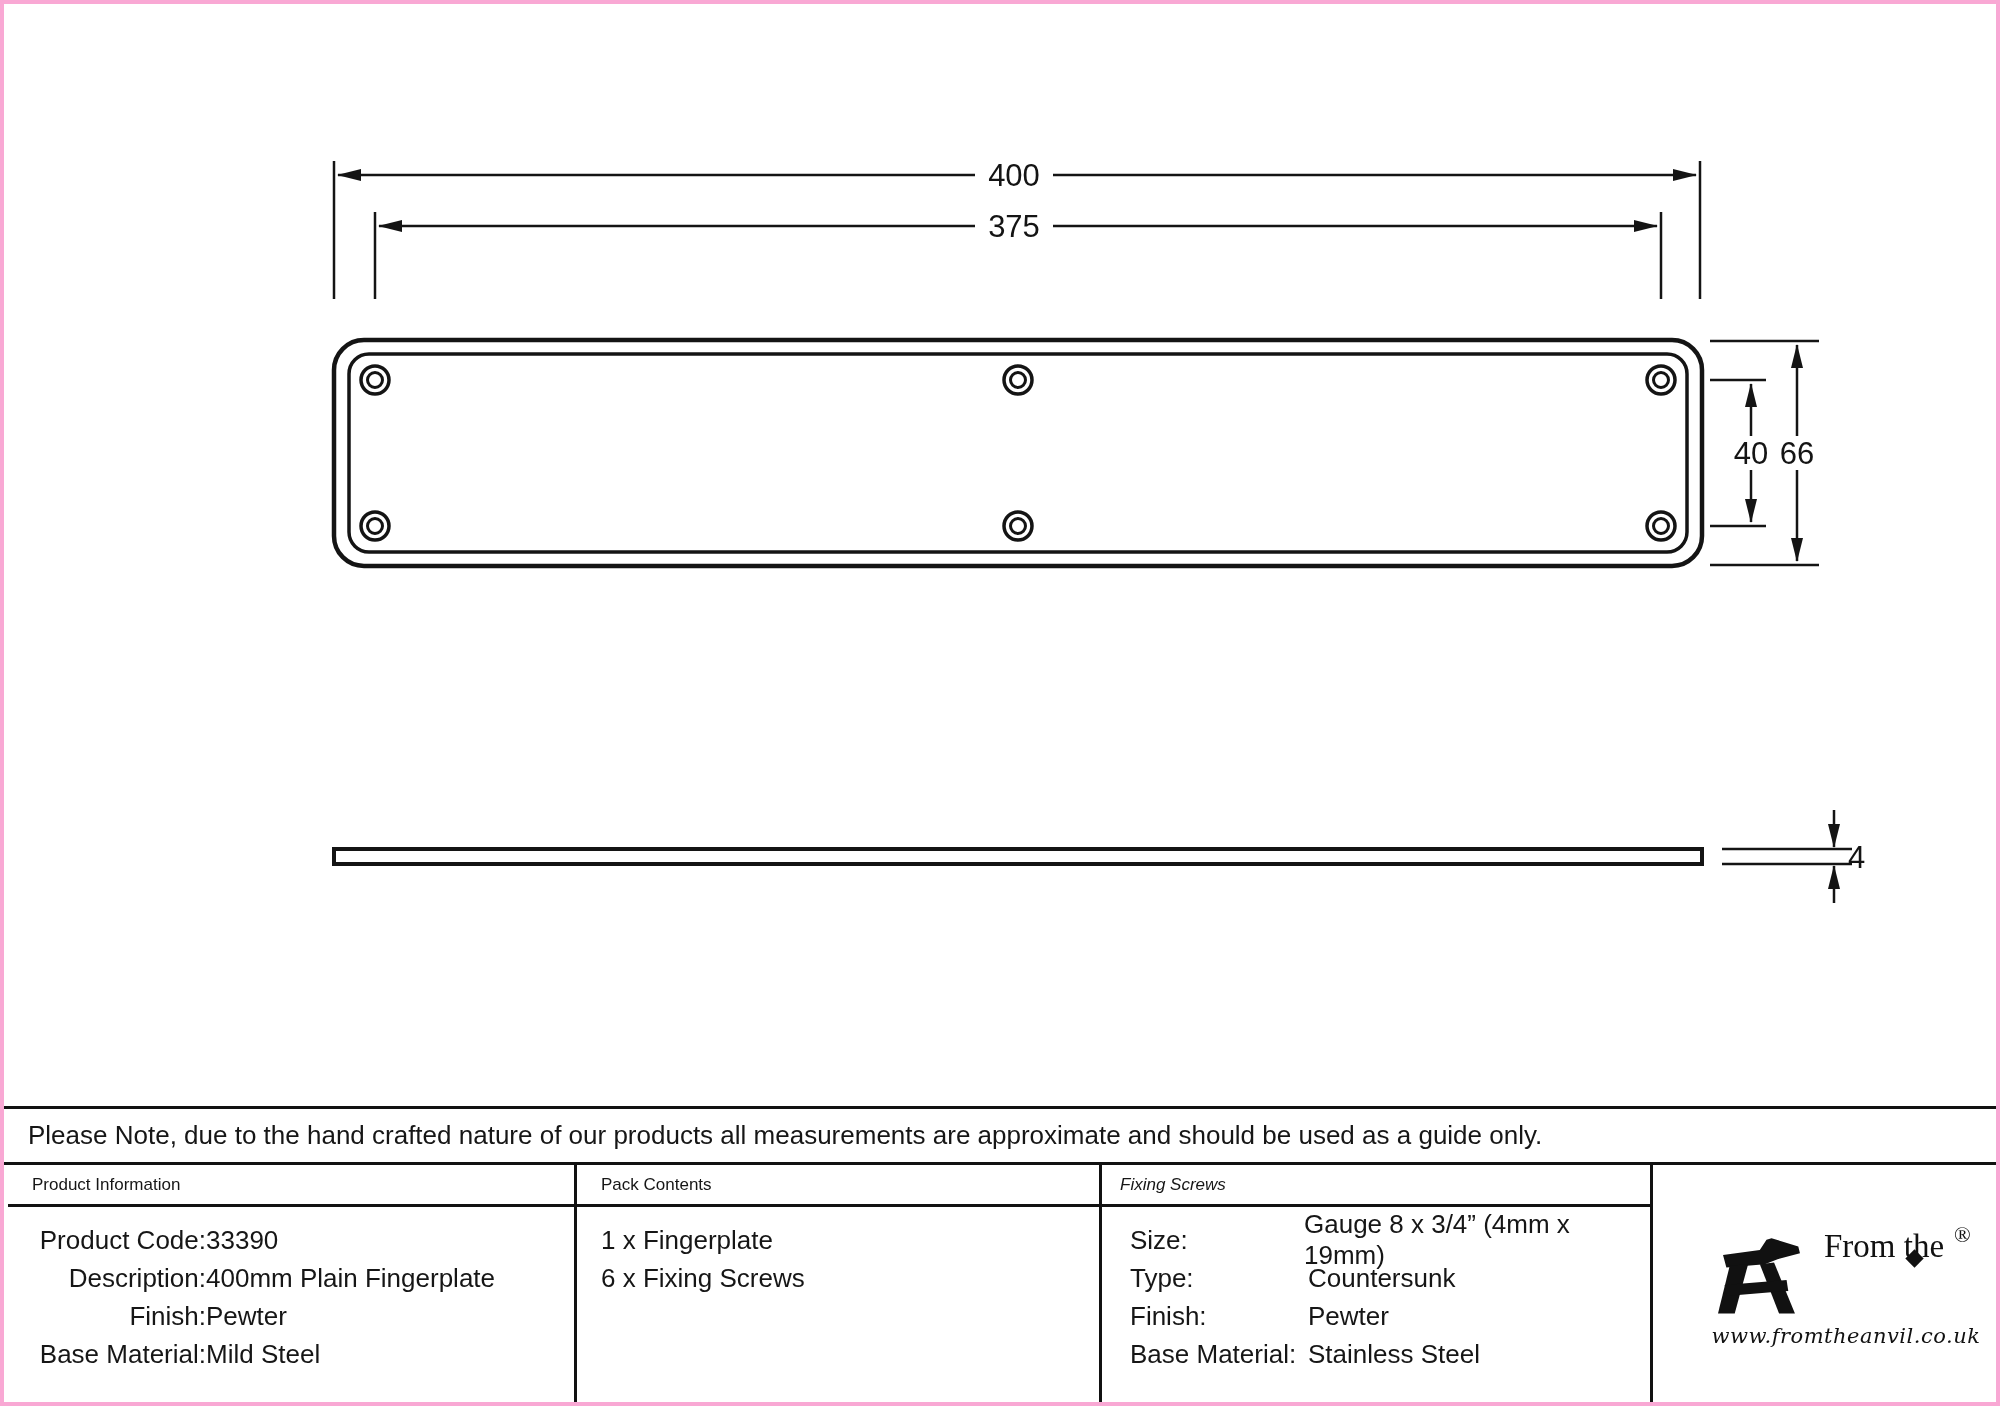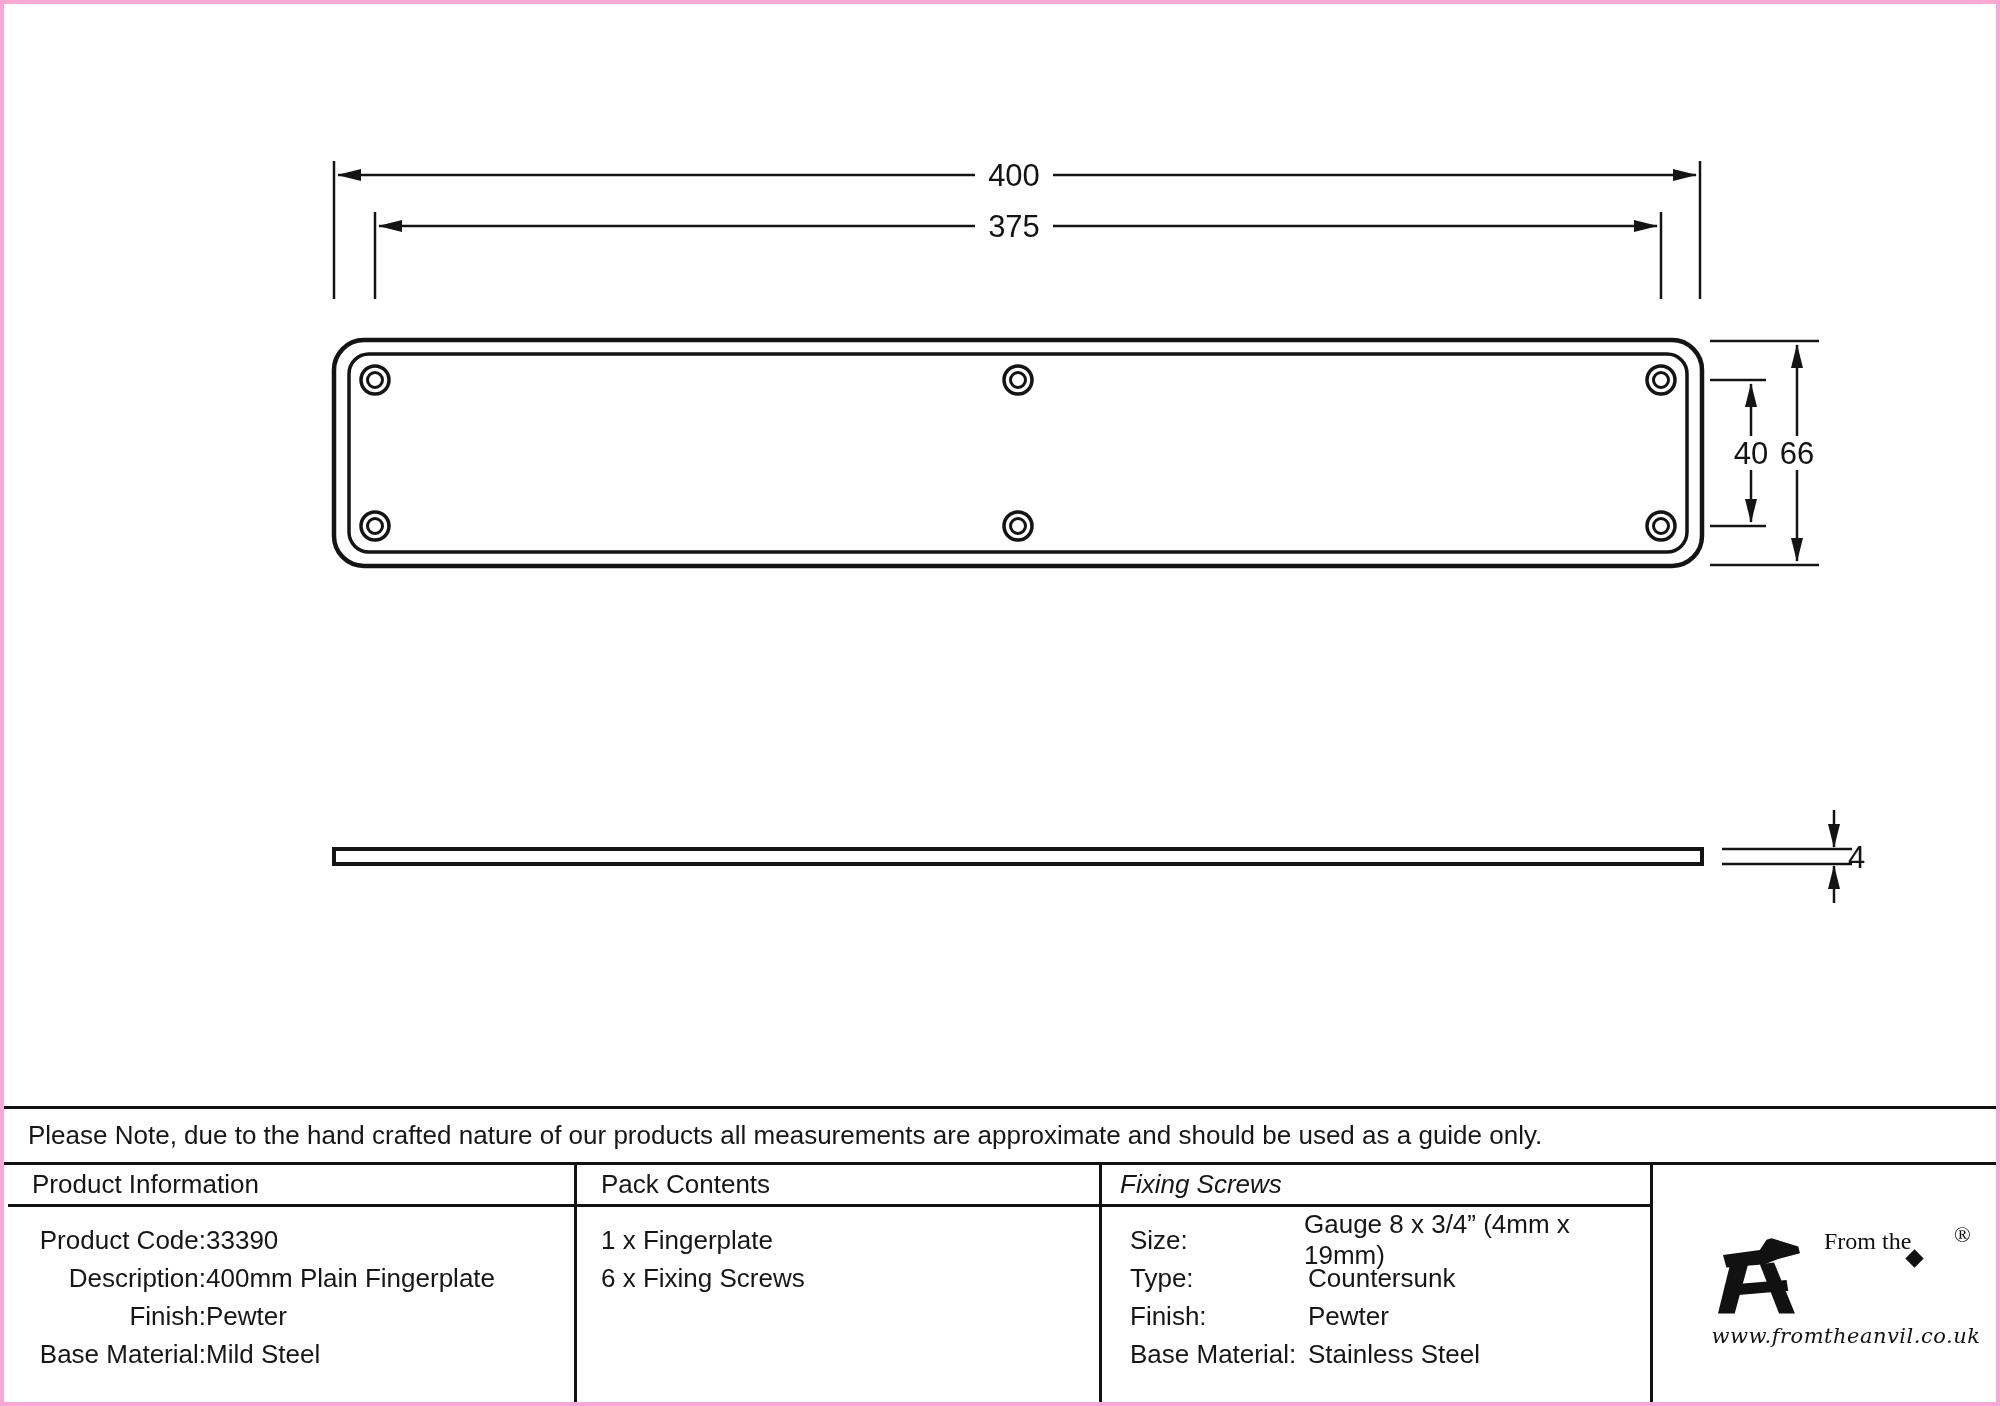--- a/index.html
+++ b/index.html
@@ -30,35 +30,35 @@
     display:flex;align-items:center;
     padding-left:24px;
     font-size:26px;
   }
   
   .vdiv{position:absolute;top:1161px;height:241px;width:3px;background:#111;}
   .hsep{position:absolute;top:1200px;left:4px;width:1642px;height:3px;background:#111;}
   .cell-header{
     position:absolute;top:1161px;height:39px;
     display:flex;align-items:center;
-    padding-left:24px;font-size:26px;box-sizing:border-box;
+    padding-left:24px;font-size:17px;box-sizing:border-box;
   }
   .cell-body{position:absolute;top:1203px;font-size:26px;}
   .cell-body .row{height:38px;display:flex;align-items:center;}
   .cell-body .row:first-child{margin-top:14px;}
   .lbl{display:inline-block;}
   .col1 .lbl{width:174px;text-align:right;}
   .col3 .lbl{width:178px;}
   
   .logo{position:absolute;left:1692px;top:1208px;width:300px;height:170px;}
   .logo .anvil{position:absolute;left:22px;top:20px;width:92px;height:86px;}
   .logo .anvil path{fill:#111;stroke:none;}
   .logo .fromthe{
     position:absolute;left:128px;top:16px;
-    font-family:"Liberation Serif",serif;font-size:24px;color:#111;
+    font-family:"Liberation Serif",serif;font-size:33px;color:#111;
   }
   .logo .brand{
     position:absolute;left:100px;top:14px;
     font-family:"Liberation Serif",serif;font-size:96px;line-height:96px;color:#111;
   }
   .logo .idot{
     position:absolute;left:212px;top:40px;width:13px;height:13px;
     background:#111;transform:rotate(45deg);
   }
   .logo .reg{

